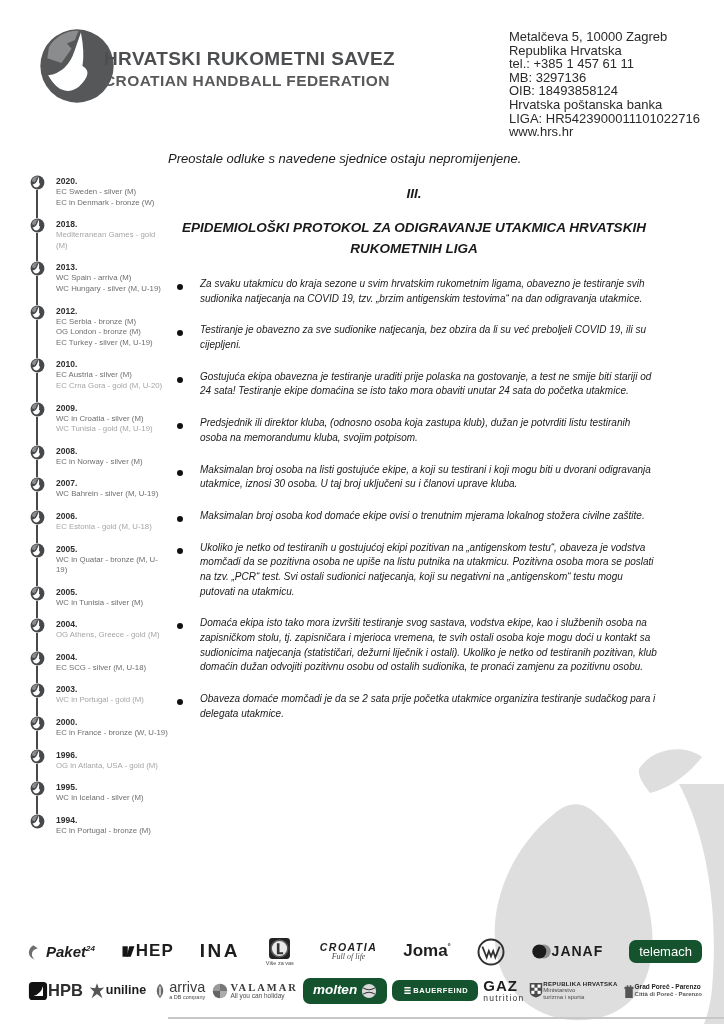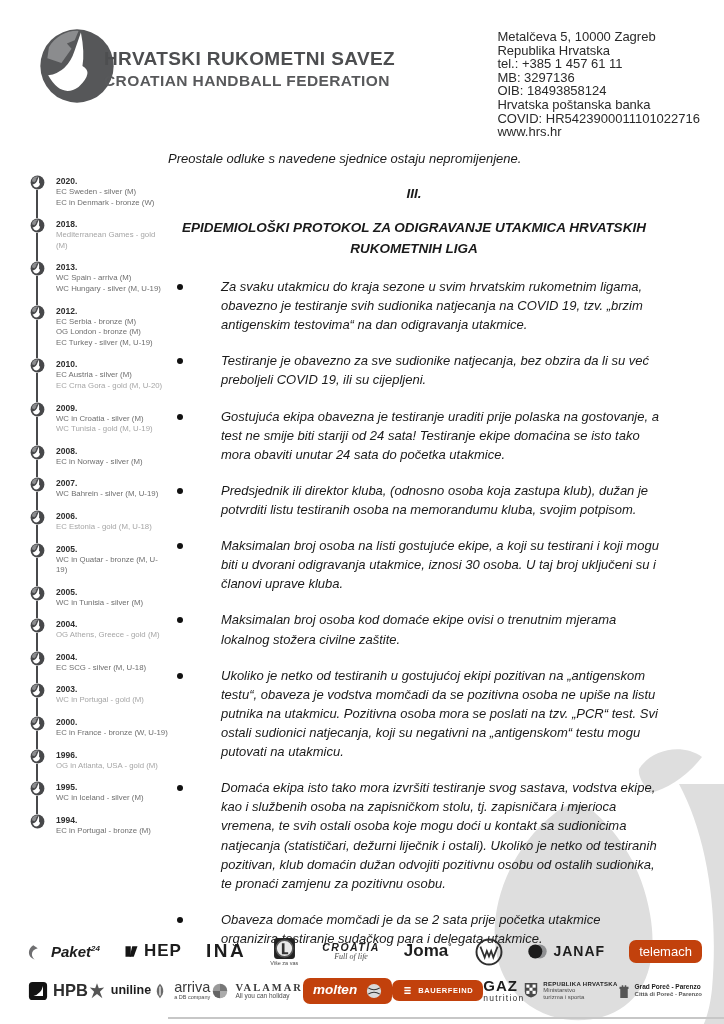--- a/index.html
+++ b/index.html
@@ -20,37 +20,37 @@
   .tl-icon svg{width:100%;height:100%;display:block;}
   .tl-year{font-size:8.5px;font-weight:700;color:#2e2e2e;line-height:11px;}
   .tl-line{font-size:7.8px;color:#6e6e6e;line-height:10.6px;}
   .tl-line.muted{color:#a6a6a6;}
   
   .main{position:absolute;left:168px;top:150px;width:492px;z-index:2;font-style:italic;}
   .intro{font-size:13px;line-height:1.45;}
   .sec-num{text-align:center;font-weight:700;font-size:13.5px;margin-top:17px;}
   .sec-title{text-align:center;font-weight:700;font-size:13.5px;line-height:1.6;margin-top:16px;}
   .bullets{margin-top:4px;}
-  .bullet{display:flex;margin-top:17px;font-size:13px;line-height:1.47;gap:21px;}
+  .bullet{display:flex;margin-top:17px;font-size:10px;line-height:1.47;}
   .dot{flex:none;width:6px;height:6px;border-radius:50%;background:#111;margin:7px 17px 0 9px;}
   .btext{flex:1;}
   
   .wm{position:absolute;right:-20px;bottom:-15px;width:290px;height:300px;z-index:0;}
   .wm svg{width:100%;height:100%;display:block;}
   
   .sponsors{position:absolute;left:28px;right:22px;bottom:14px;z-index:4;}
   .srow{display:flex;align-items:center;justify-content:space-between;height:39px;}
-  .sp{display:flex;align-items:center;gap:5px;color:#1d1d1d;}
+  .sp{display:flex;align-items:center;color:#1d1d1d;}
   .sp .col{display:flex;flex-direction:column;line-height:1.06;}
   .lbl{white-space:nowrap;}
   .sub{font-size:6.5px;color:#4a4a4a;white-space:pre-line;}
   .sup{font-size:8px;vertical-align:super;font-weight:700;}
   .sic{display:inline-block;width:18px;height:18px;}
   .sic svg{width:100%;height:100%;display:block;}
-  .pill{background:#c2410c;border-radius:7px;padding:5px 10px;}
+  .pill{background:#14532d;border-radius:7px;padding:5px 10px;}
   .pill .lbl{color:#fff;}
   .s-paket24 .lbl{font-style:italic;font-weight:700;font-size:15px;}
   .s-hep .lbl{font-weight:700;font-size:17px;letter-spacing:1px;}
   .s-hep .sic{width:15px;height:15px;}
   .s-ina .lbl{font-weight:700;font-size:19px;letter-spacing:2.5px;}
   .s-lidl{flex-direction:column;gap:1px;}
   .s-lidl .sic{width:23px;height:23px;}
   .s-lidl .sub{font-size:5.5px;}
   .s-croatia .col{align-items:center;}
   .s-croatia .lbl{font-style:italic;font-weight:700;font-size:10.5px;letter-spacing:1.5px;}
@@ -98,21 +98,21 @@
     <div class="org-hr">HRVATSKI RUKOMETNI SAVEZ</div>
     <div class="org-en">CROATIAN HANDBALL FEDERATION</div>
   </div>
   <div class="addr">
       <div>Metalčeva 5, 10000 Zagreb</div>
       <div>Republika Hrvatska</div>
       <div>tel.: +385 1 457 61 11</div>
       <div>MB: 3297136</div>
       <div>OIB: 18493858124</div>
       <div>Hrvatska poštanska banka</div>
-      <div>COVID: HR5423900011101022716</div>
+      <div>LIGA: HR5423900011101022716</div>
       <div>www.hrs.hr</div>
     </div>
 
   <div class="timeline">
       <div class="tl-item">
         <span class="tl-icon">
           <svg viewBox="0 0 20 20">
             <circle cx="10" cy="10" r="9.2" fill="#47484a"></circle>
             <path d="M3.2 5.2 C4.8 2.8 7.6 1.4 10.4 1.6 L9.4 4.2 L7.4 5 L8.6 6.4 L6 9.6 L2.6 8.4 Z" fill="#8c8d8f"></path>
             <path d="M3.4 12.6 Q8.4 11.8 10.2 6 L11.6 2 Q12.6 7 12 10.4 Q15 12 11 15.6 Q6.6 18.4 3.4 12.6 Z" fill="#fff"></path>

